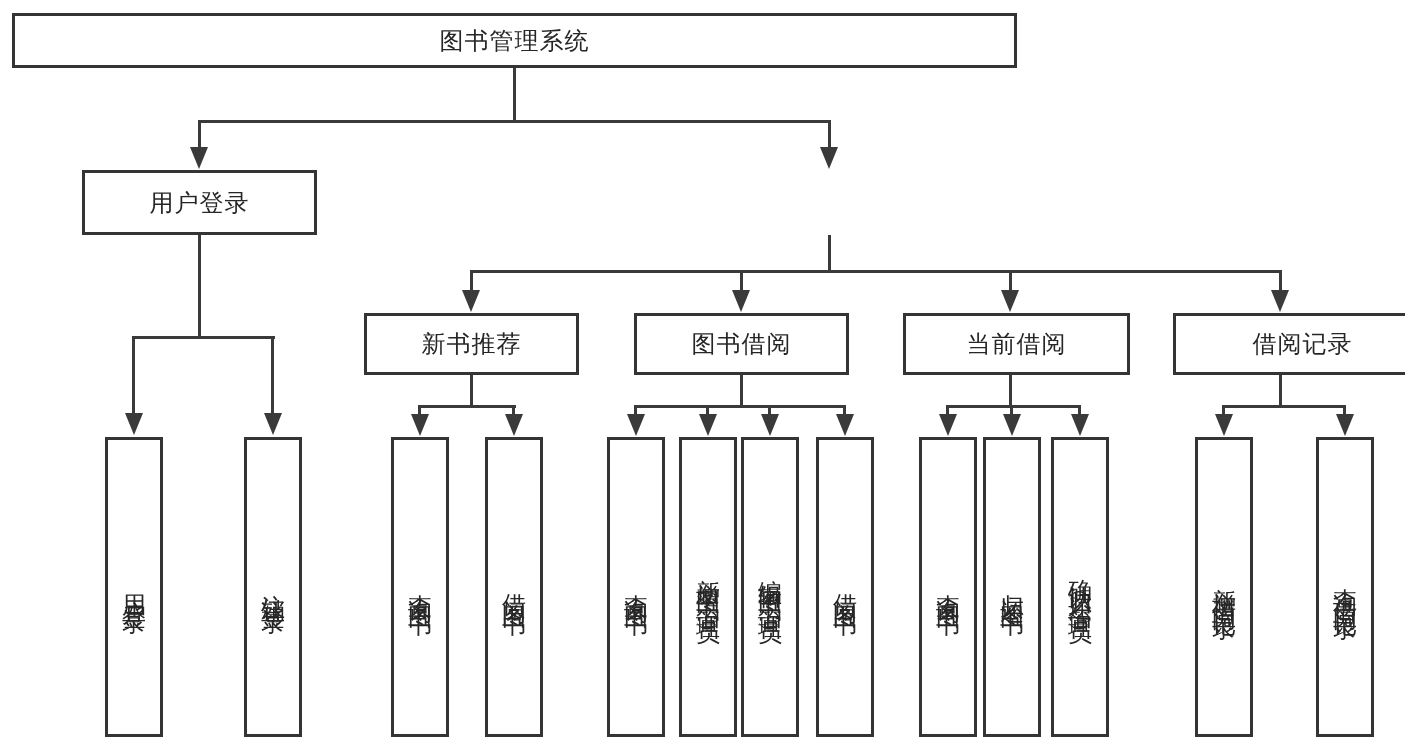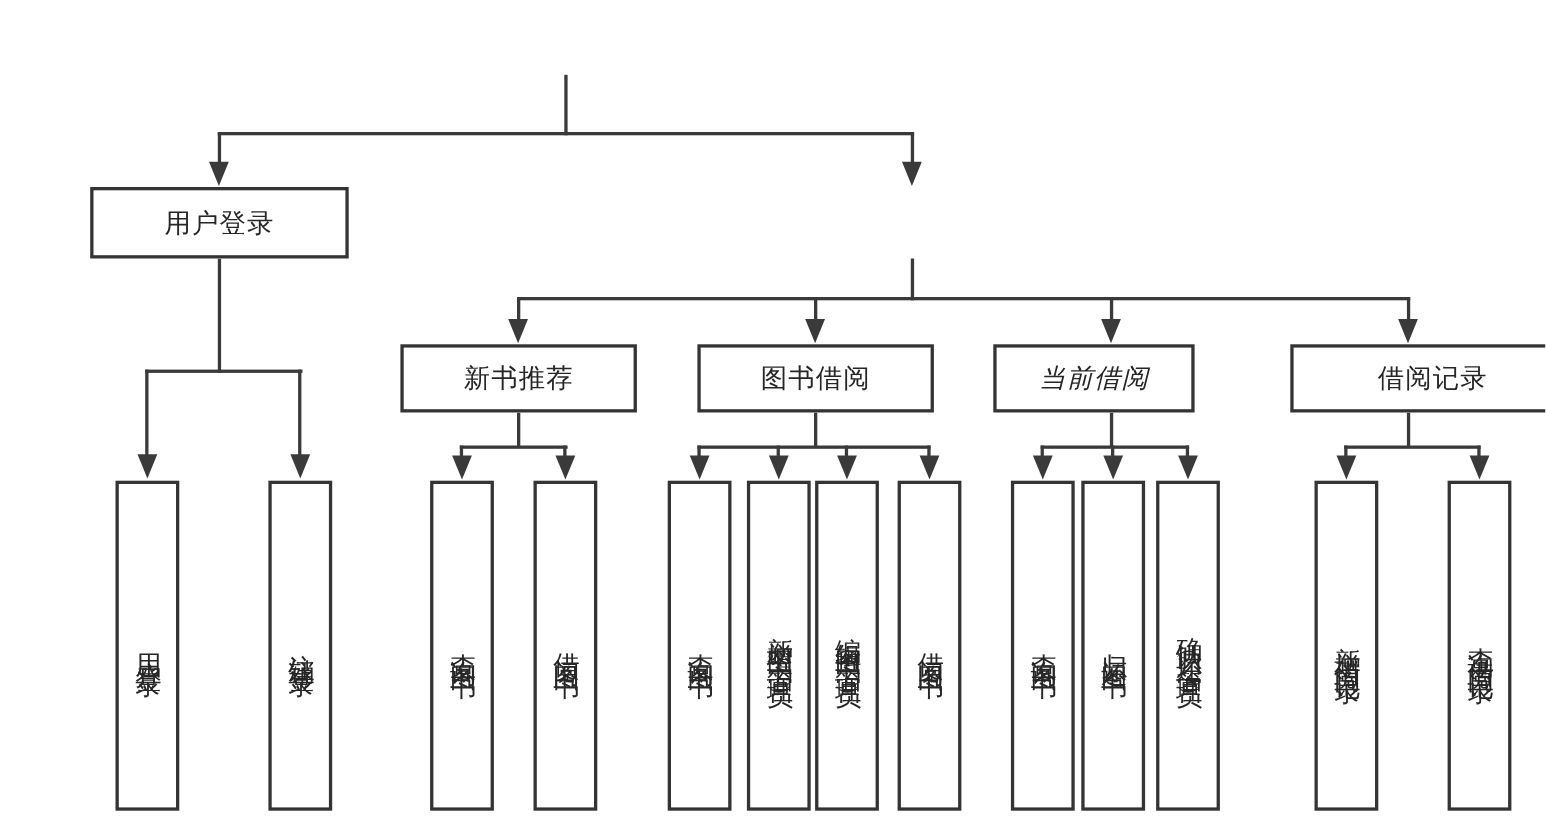--- a/index.html
+++ b/index.html
@@ -115,35 +115,38 @@
     <div class="vline" style="left:1010px;top:405px;height:12px;"></div>
     <div class="arrow" style="left:1003px;top:414px;"></div>
     <div class="vline" style="left:1078px;top:405px;height:12px;"></div>
     <div class="arrow" style="left:1071px;top:414px;"></div>
     <div class="vline" style="left:1222px;top:405px;height:12px;"></div>
     <div class="arrow" style="left:1215px;top:414px;"></div>
     <div class="vline" style="left:1343px;top:405px;height:12px;"></div>
     <div class="arrow" style="left:1336px;top:414px;"></div>
   </div>
 
+  <div class="node hnode" style="left:12px;top:13px;width:1005px;height:55px;">
+    <span>图书管理系统</span>
+  </div>
 
   <div class="node hnode" style="left:82px;top:170px;width:235px;height:65px;">
     <span>用户登录</span>
   </div>
 
 
   <div class="node hnode" style="left:364px;top:313px;width:215px;height:62px;">
     <span>新书推荐</span>
   </div>
 
   <div class="node hnode" style="left:634px;top:313px;width:215px;height:62px;">
     <span>图书借阅</span>
   </div>
 
-  <div class="node hnode" style="left:903px;top:313px;width:183px;height:62px;font-style:italic;">
+  <div class="node hnode" style="left:903px;top:313px;width:227px;height:62px;">
     <span>当前借阅</span>
   </div>
 
   <div class="node hnode" style="left:1173px;top:313px;width:259px;height:62px;">
     <span>借阅记录</span>
   </div>
 
   <div class="node leaf" style="left:105px;top:437px;width:58px;height:300px;">
     <span>用户登录</span>
   </div>

